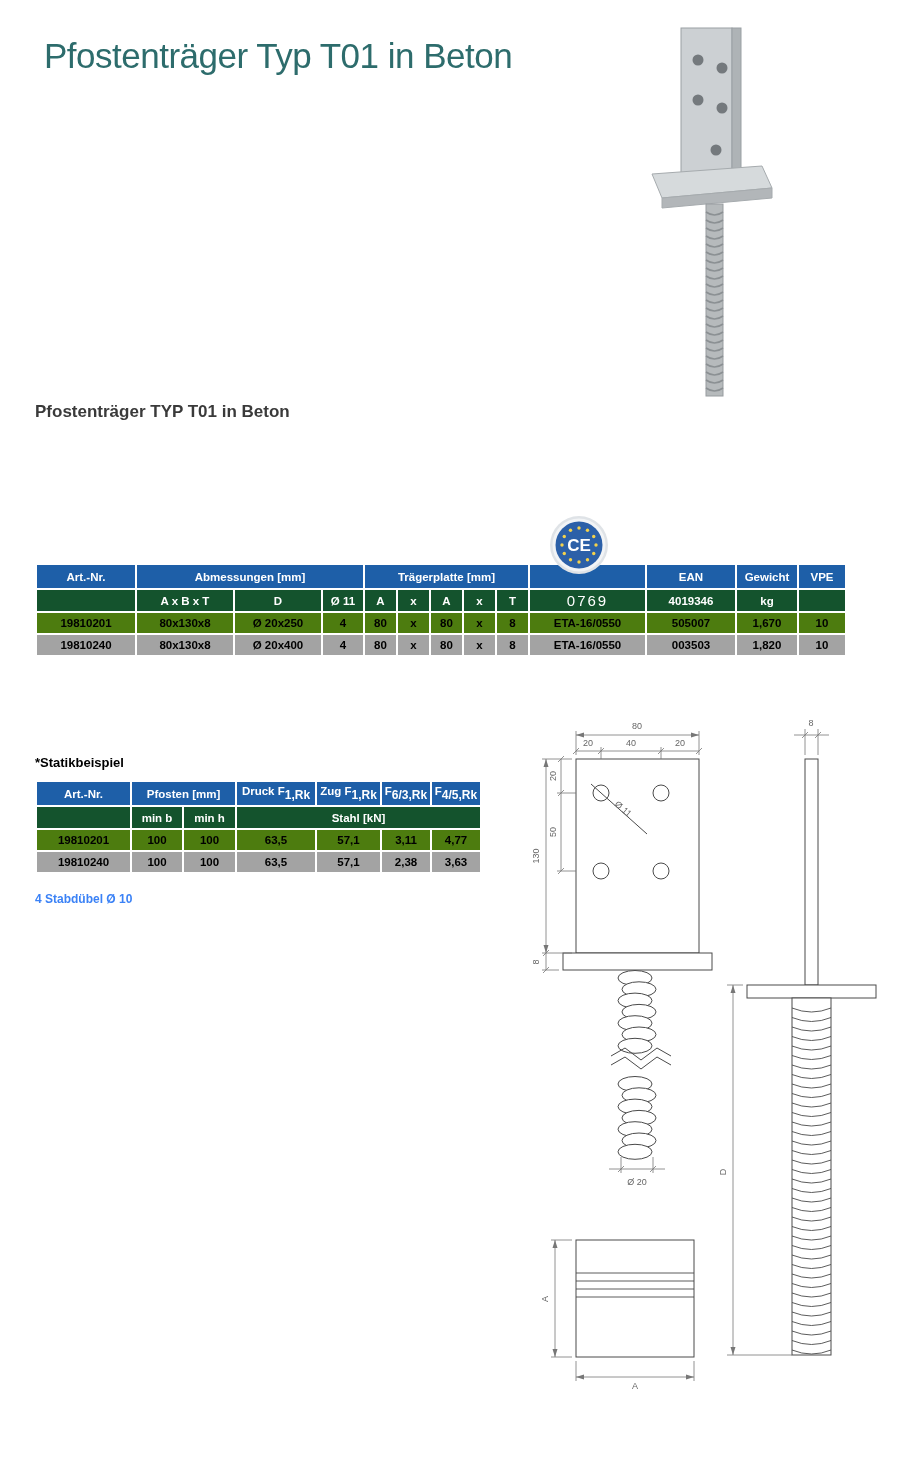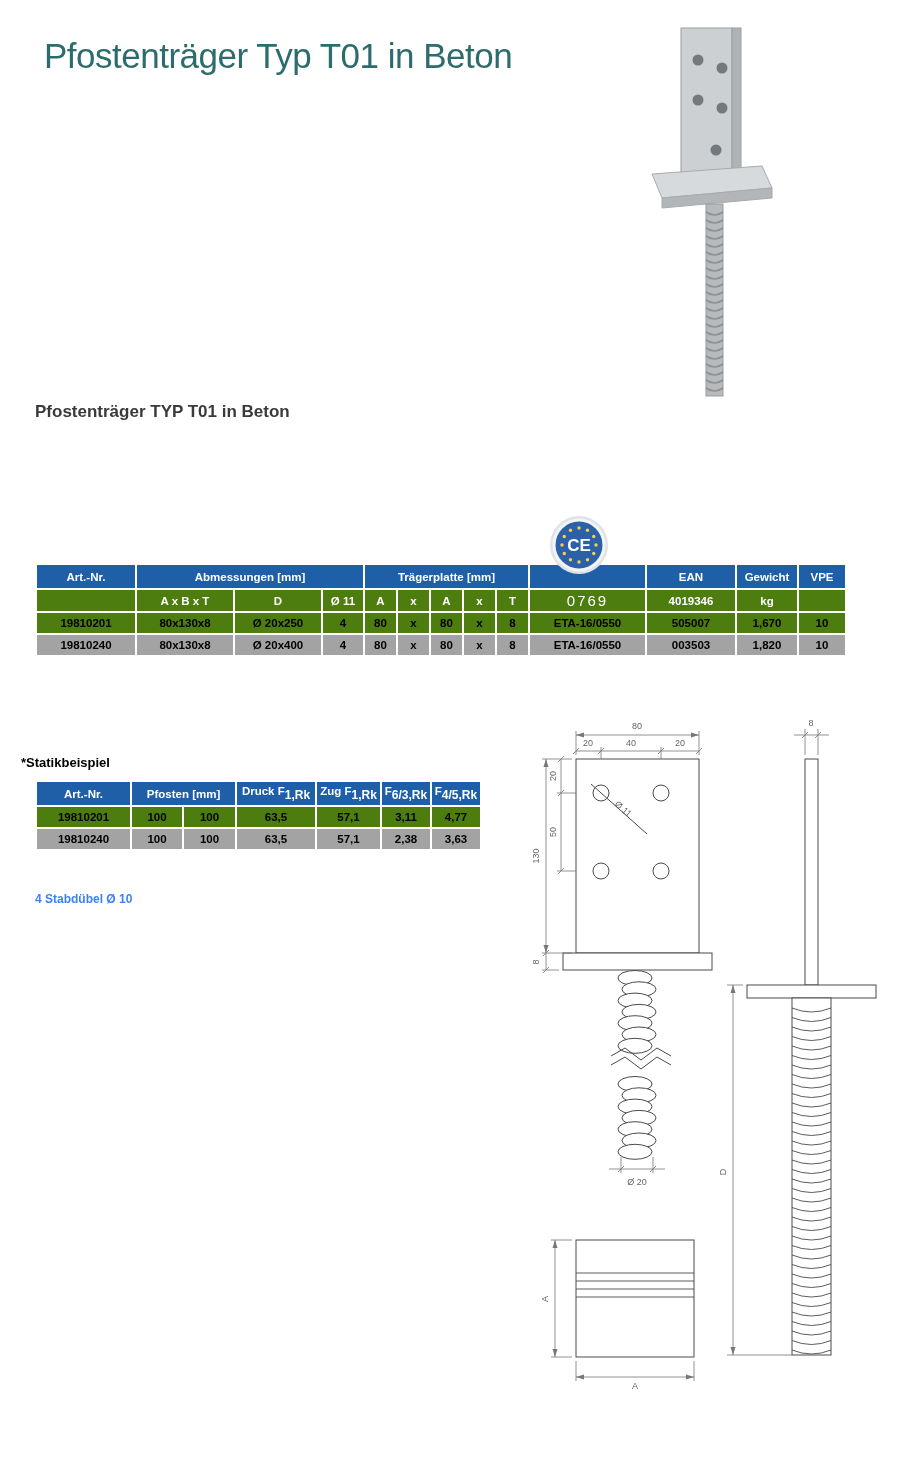--- a/index.html
+++ b/index.html
@@ -6,29 +6,29 @@
   html, body { width:901px; height:1461px; background:#ffffff; font-family:"Liberation Sans", sans-serif; position:relative; overflow:hidden; }
   .abs { position:absolute; }
 
   .page-title { left:44px; top:36px; font-size:35px; font-weight:500; color:#2d6c6c; letter-spacing:-0.5px; }
   .section-title { left:35px; top:402px; font-size:17px; font-weight:bold; color:#3a3a3a; }
   .description { left:35px; top:455px; width:690px; font-size:20px; line-height:31px; color:#4b4b4b; letter-spacing:0.2px; }
 
   table { border-collapse:collapse; table-layout:fixed; }
   th, td { border:2px solid #ffffff; font-size:11.5px; font-weight:bold; text-align:center; vertical-align:middle; padding:0; overflow:hidden; white-space:nowrap; }
   tr.hdr th { background:#1e5fa8; color:#ffffff; height:25px; }
-  tr.sub td { background:#4d7c0f; color:#ffffff; height:23px; }
+  tr.sub td { background:#14532d; color:#ffffff; height:23px; }
   tr.r0 td { background:#4d7c0f; color:#000000; height:22px; }
   tr.r1 td { background:#a3a3a3; color:#000000; height:22px; }
   td.nb { font-size:15px; font-weight:normal; letter-spacing:2px; }
   sub { font-size:12px;margin-top:19px; }
 
   .t1 { left:35px; top:563px; width:810px; }
   .t2 { left:35px; top:780px; width:445px; }
-  .statik-label { left:21px; top:755px; font-size:13px; font-weight:bold; color:#000; }
+  .statik-label { left:35px; top:755px; font-size:13px; font-weight:bold; color:#000; }
   .statik-note { left:35px; top:892px; font-size:12px; font-weight:bold; color:#3b82f6; }
 
   svg text { font-family:"Liberation Sans", sans-serif; }
 </style>
 </head>
 <body>
 
 <div class="abs page-title">Pfostenträger Typ T01 in Beton</div>
 
 <svg class="abs" style="left:636px; top:22px;" width="140" height="380" viewBox="0 0 140 380">
@@ -185,20 +185,26 @@
       <col style="width:50px">
   </colgroup>
   <tbody>
       <tr class="hdr">
     <th>Art.-Nr.</th>
     <th colspan="2">Pfosten [mm]</th>
     <th><span>Druck F</span><sub>1,Rk</sub></th>
     <th><span>Zug F</span><sub>1,Rk</sub></th>
     <th><span>F</span><sub>6/3,Rk</sub></th>
     <th><span>F</span><sub>4/5,Rk</sub></th>
+  </tr>
+  <tr class="sub">
+    <td></td>
+    <td>min b</td>
+    <td>min h</td>
+    <td colspan="4">Stahl [kN]</td>
   </tr>
   <tr class="r0">
     <td>19810201</td>
     <td>100</td>
     <td>100</td>
     <td>63,5</td>
     <td>57,1</td>
     <td>3,11</td>
     <td>4,77</td>
   </tr>

